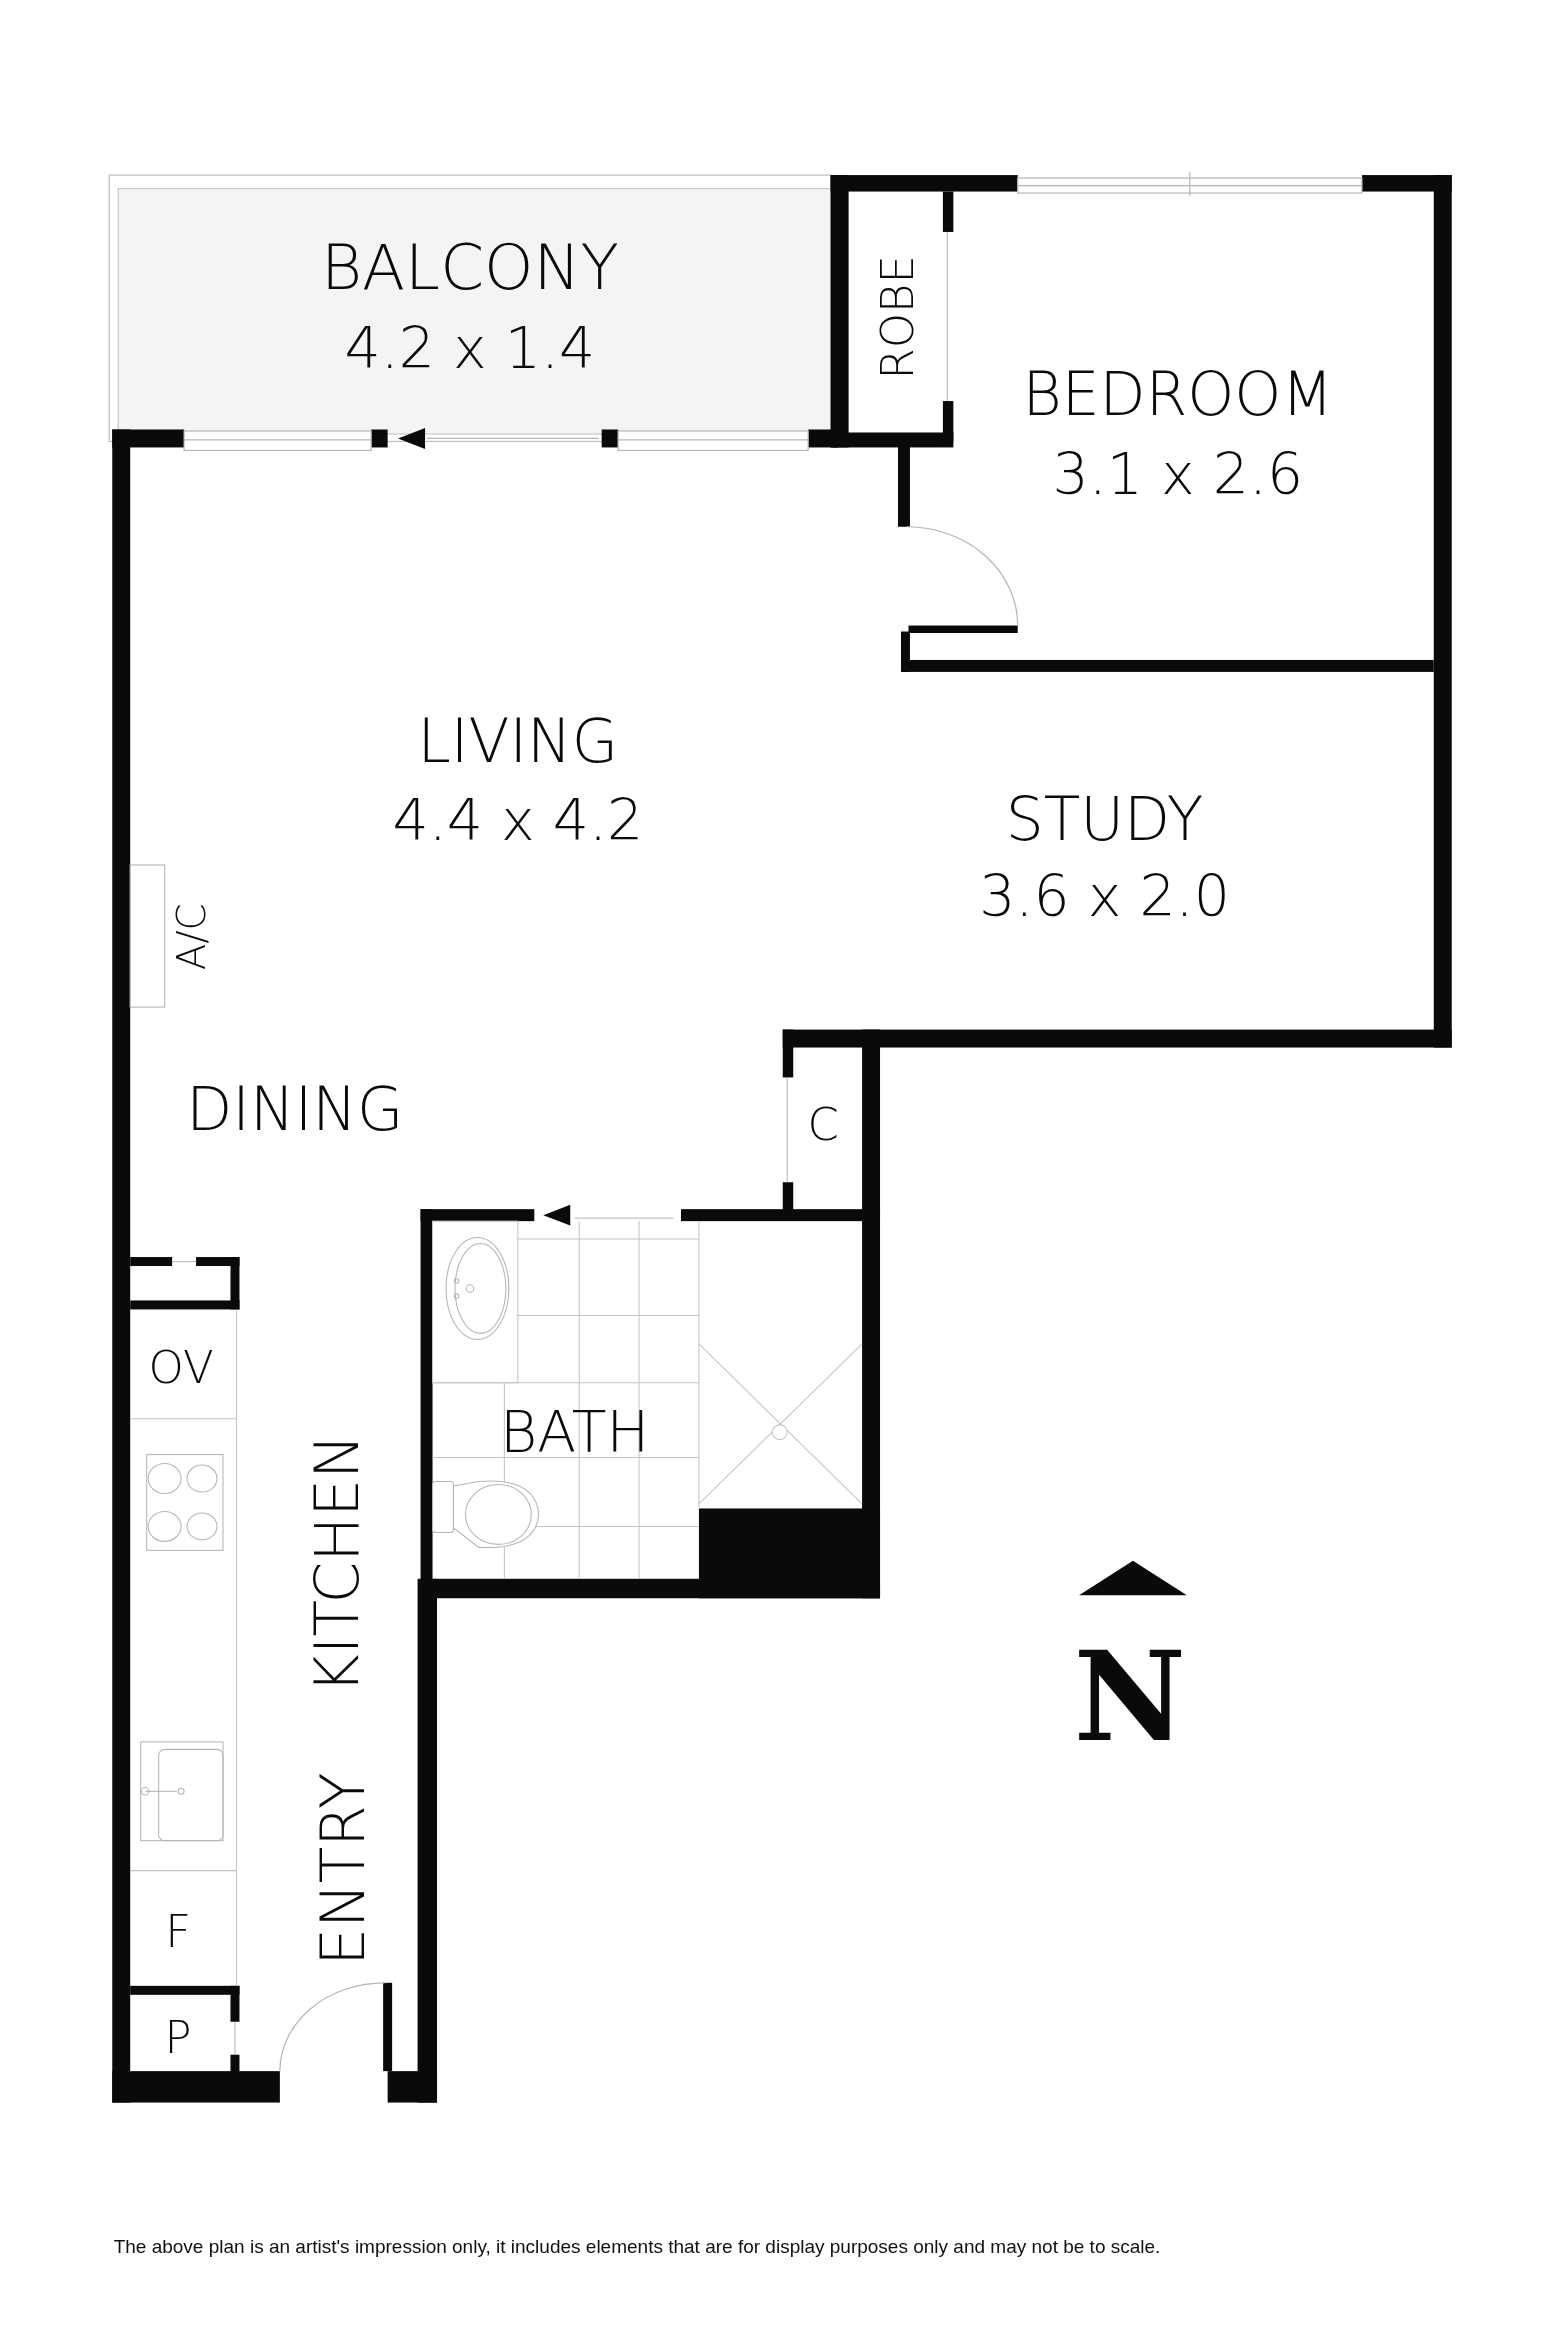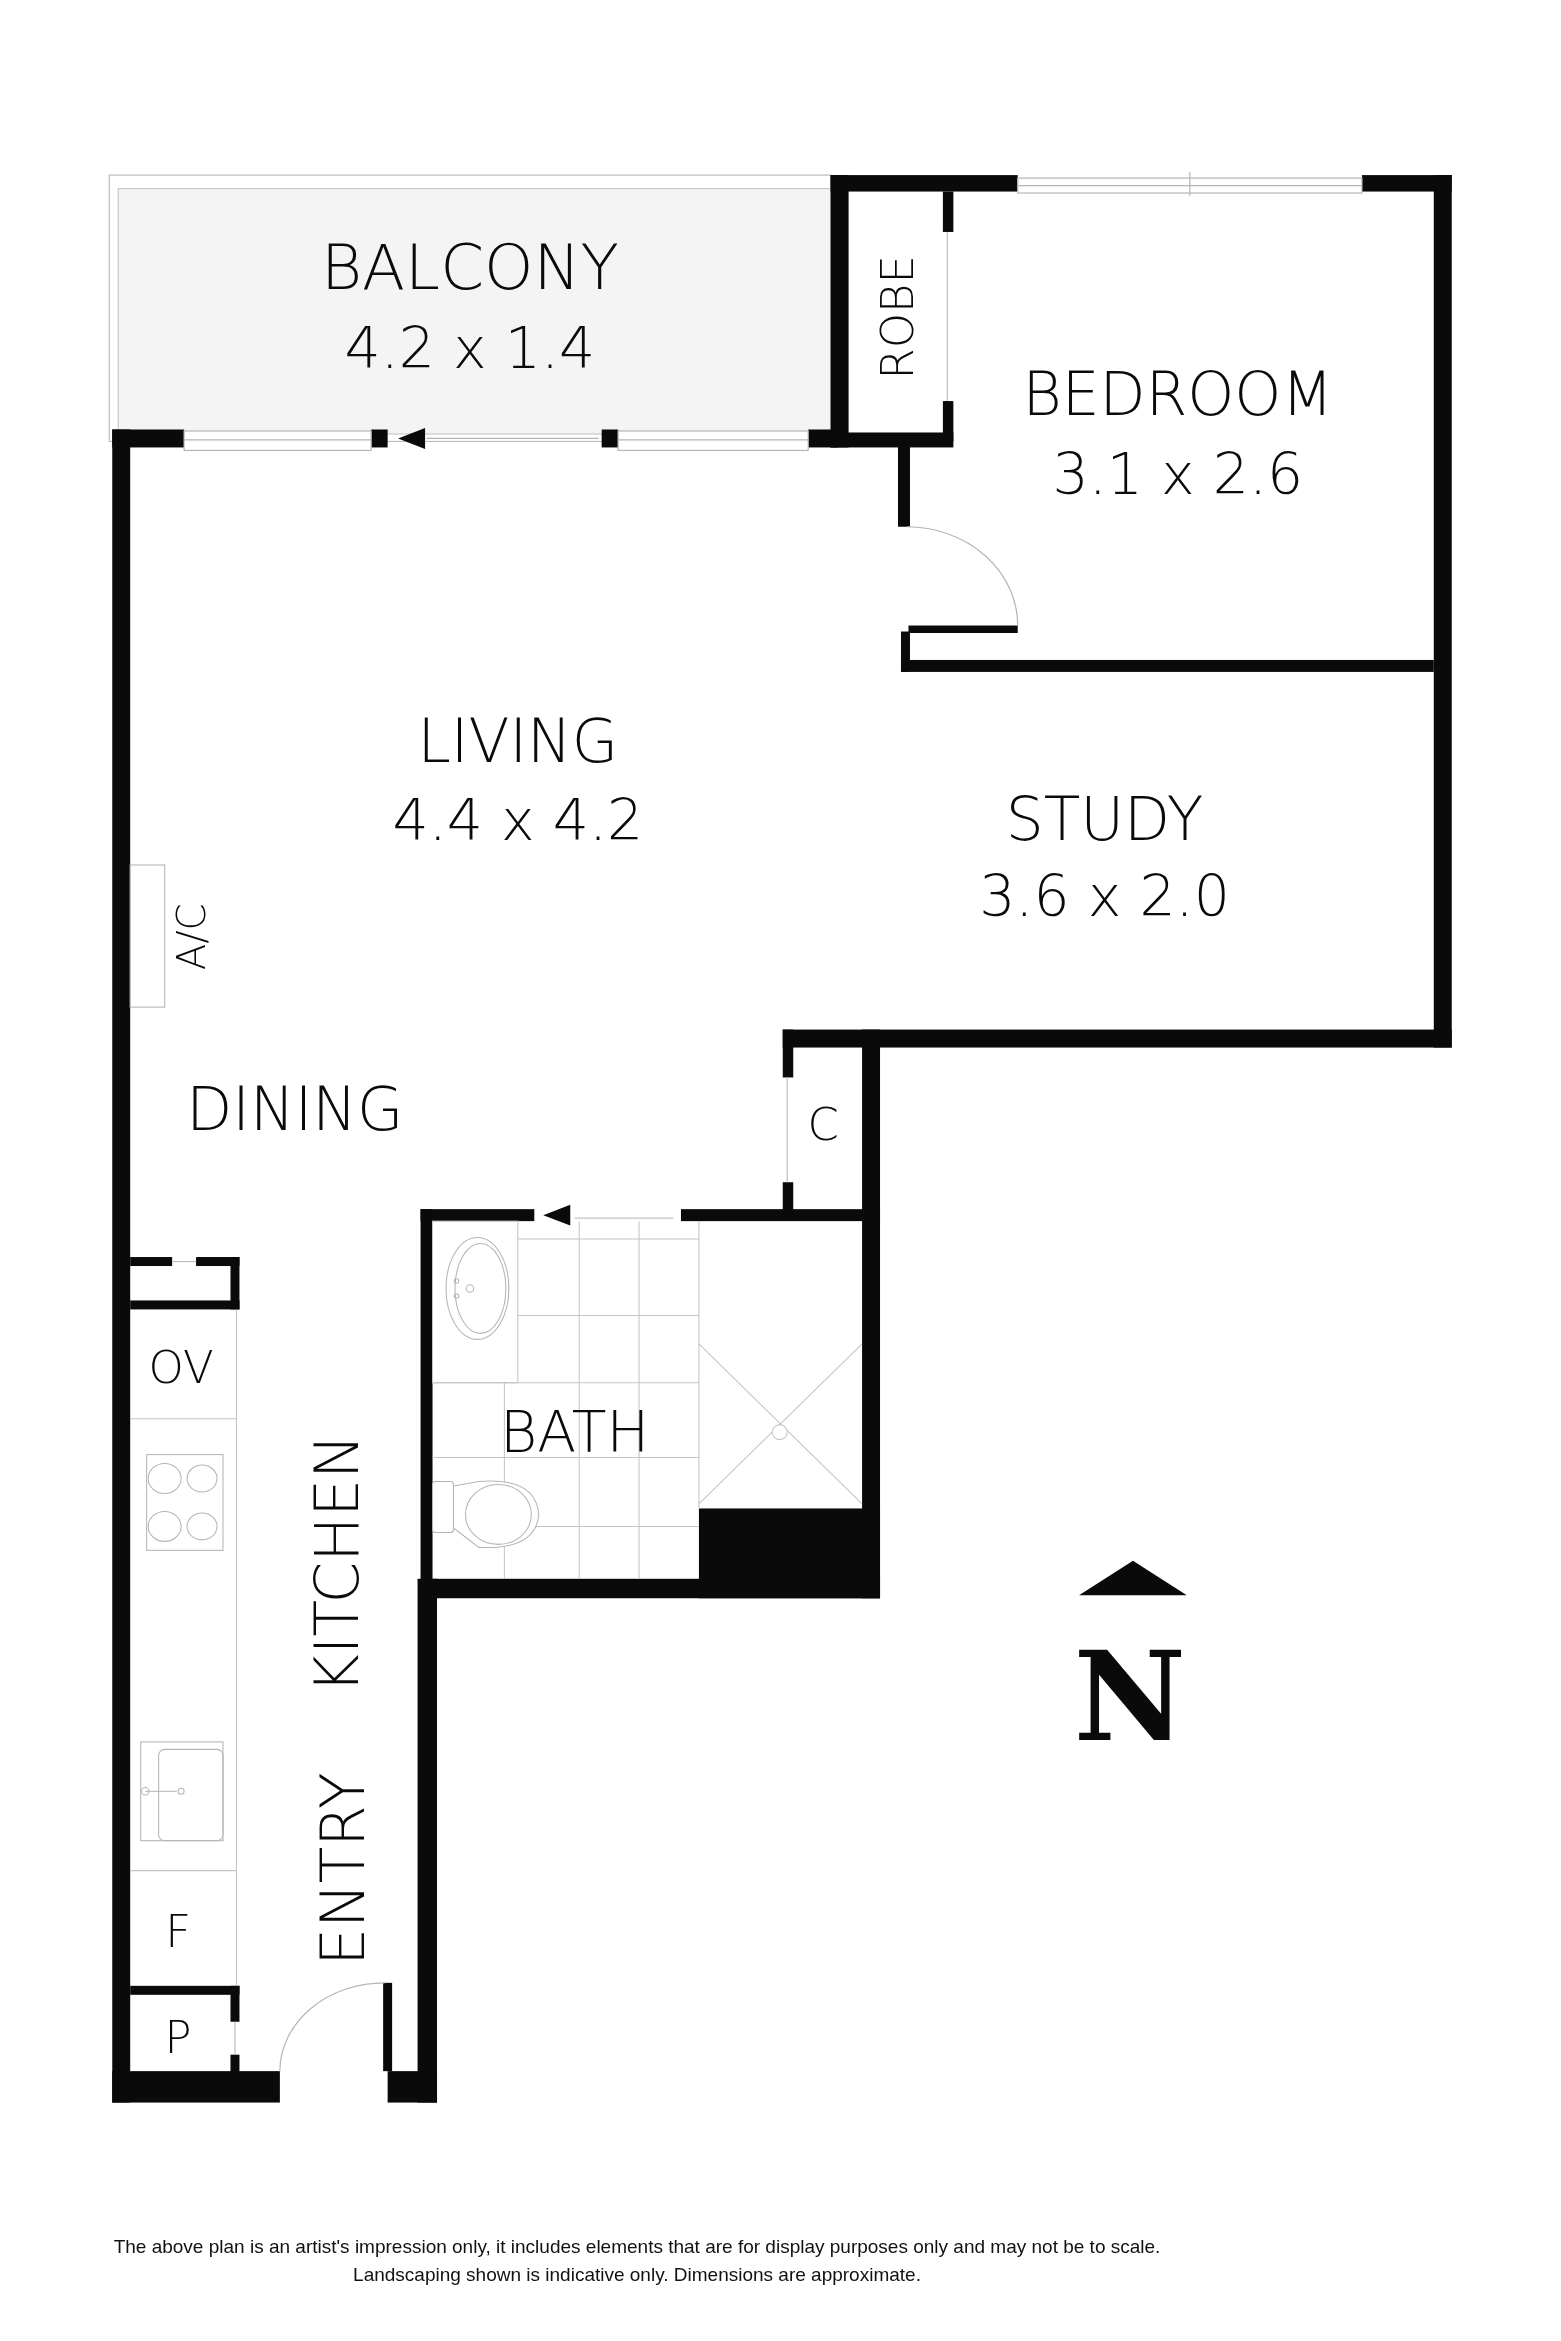--- a/index.html
+++ b/index.html
@@ -182,15 +182,14 @@
   </g>
 
   <g>
     <polygon points="721,1066 757,1043 793,1066" fill="#0a0a0b"></polygon>
     <text class="north-n" x="755" y="1163" font-size="82" text-anchor="middle">N</text>
   </g>
 </svg>
 
 <div class="disclaimer">
   <div>The above plan is an artist's impression only, it includes elements that are for display purposes only and may not be to scale.</div>
-  <div>Landscaping shown is indicative only. Dimensions are approximate.</div>
 </div>
 
 
 </body></html>

